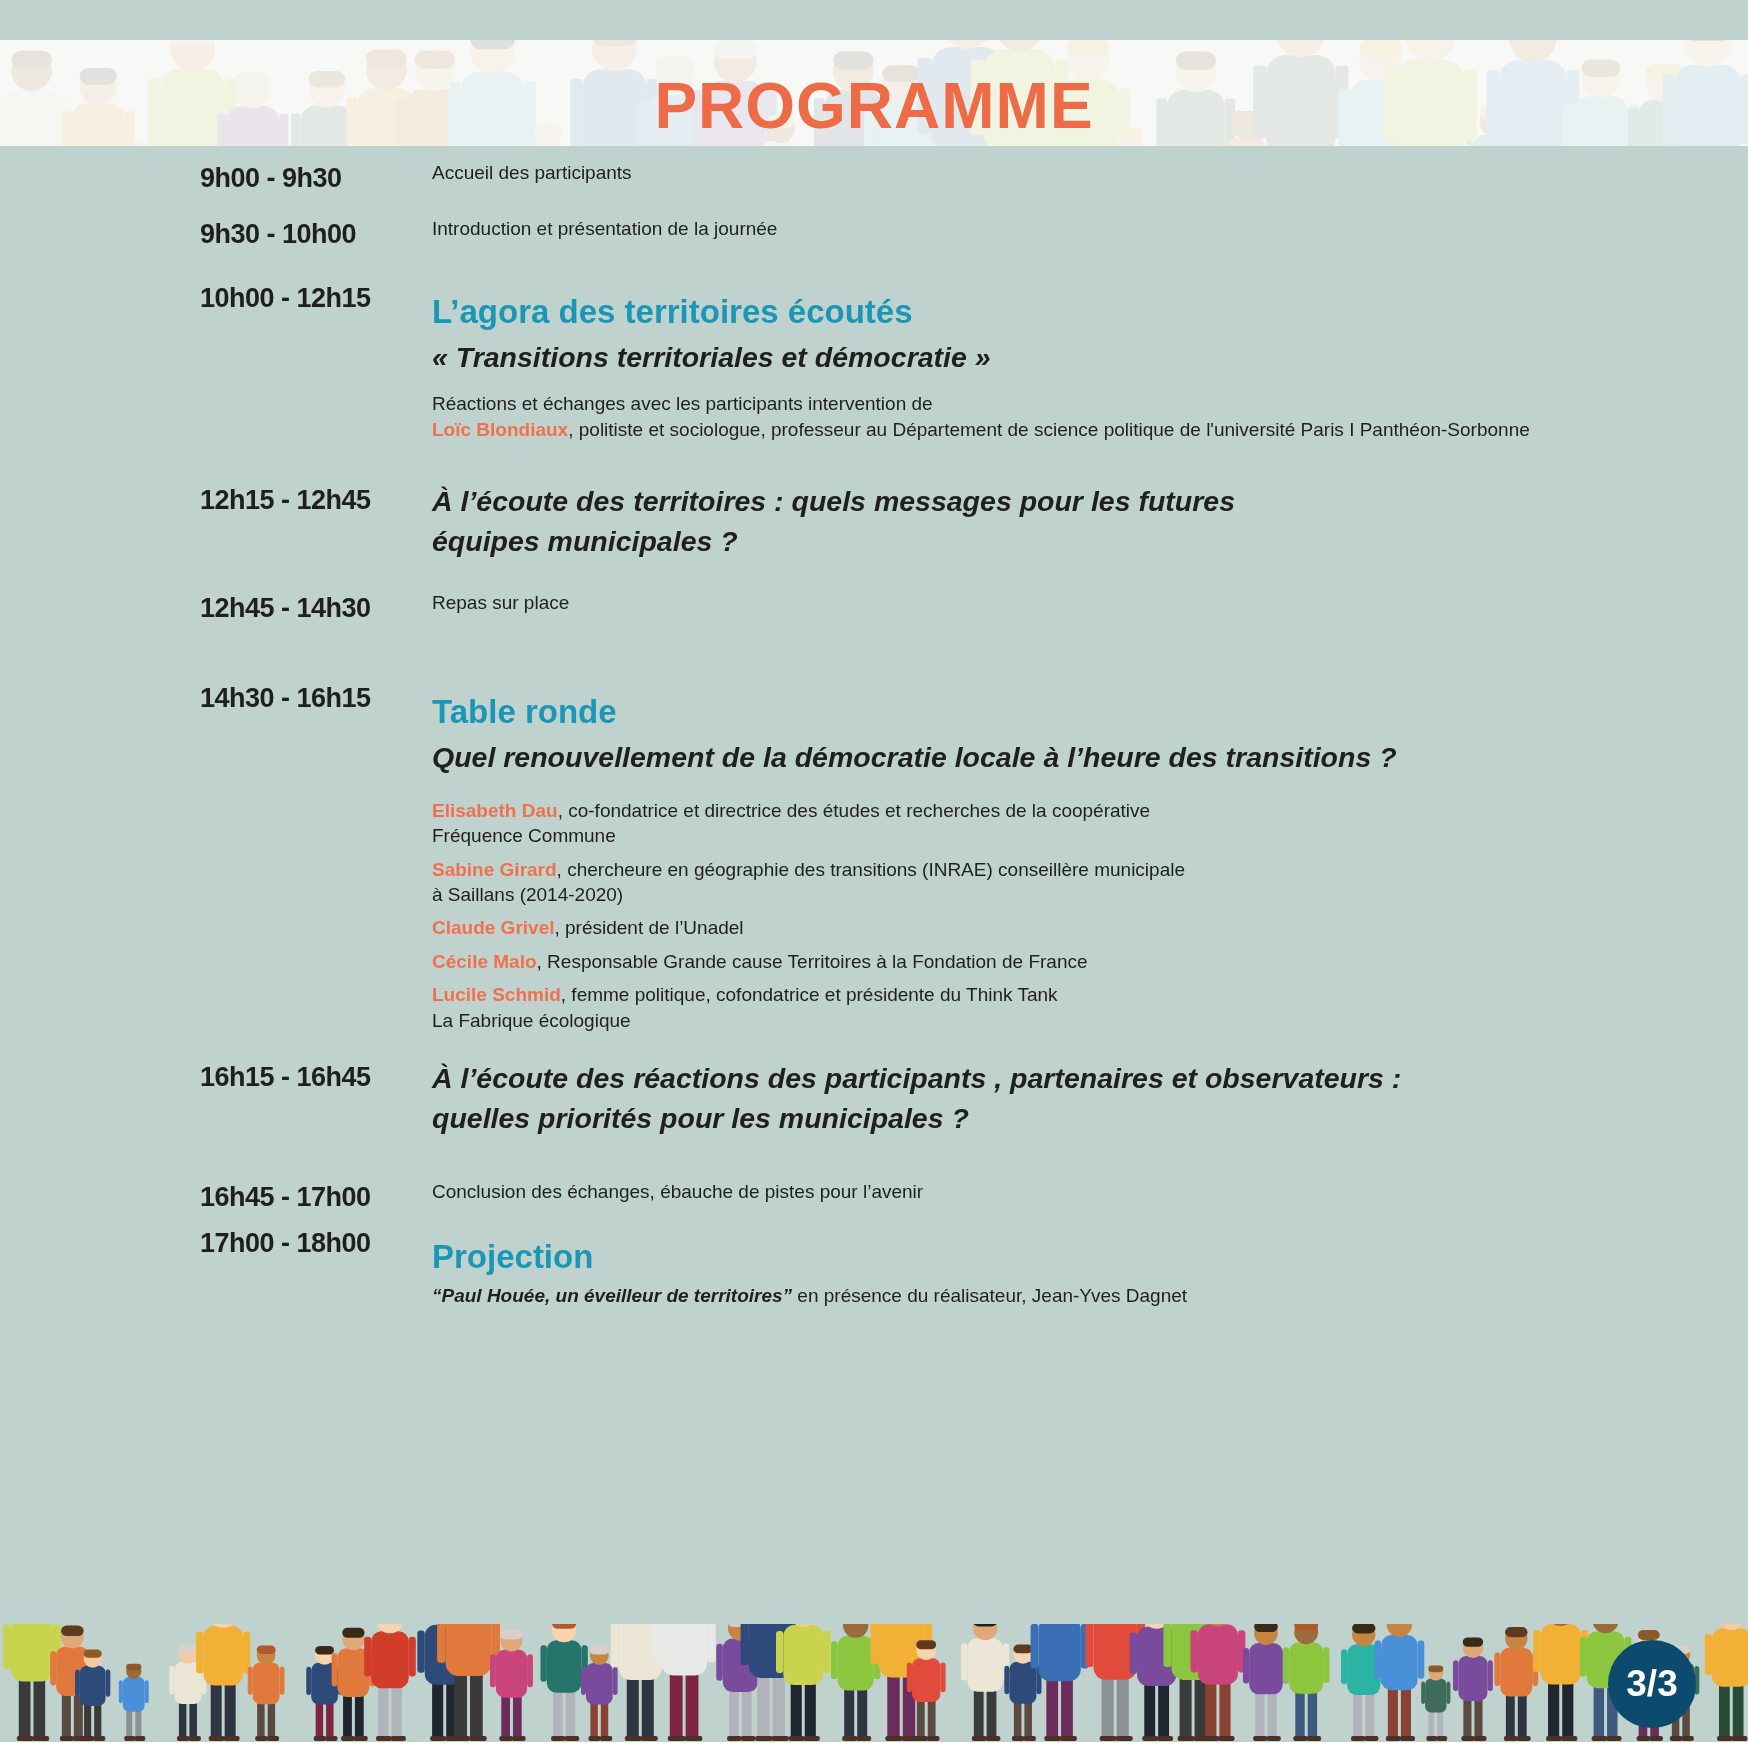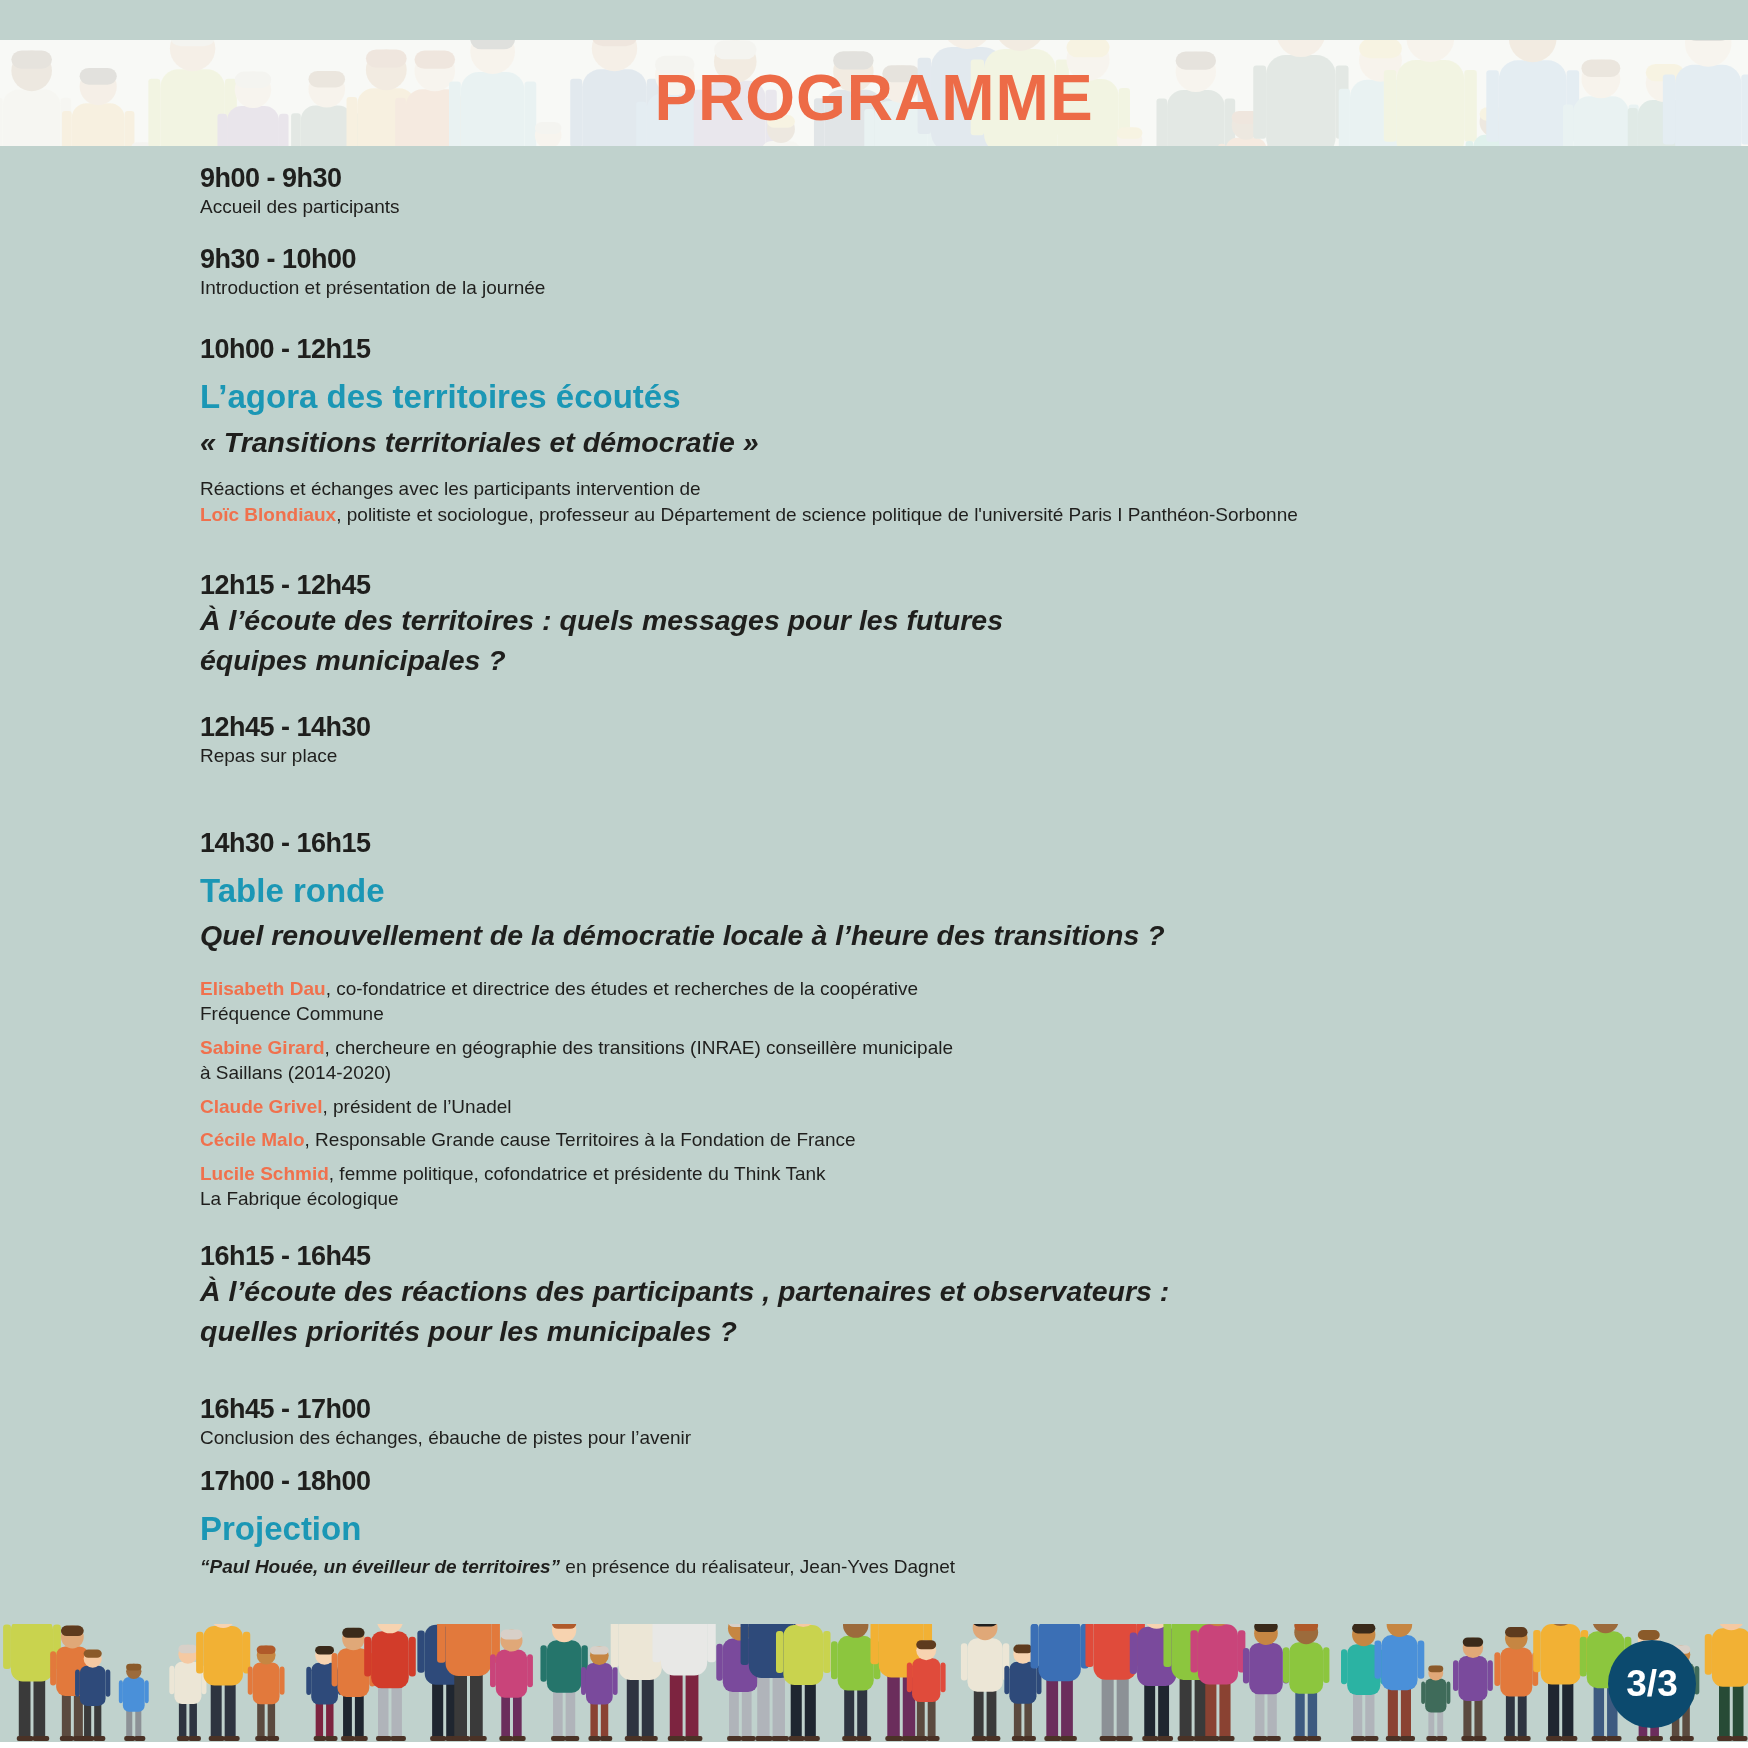--- a/index.html
+++ b/index.html
@@ -3,26 +3,26 @@
 <meta charset="utf-8">
 <style>
   html,body{margin:0;padding:0;background:#c0d2cd;}
   .page{position:relative;width:1748px;height:1748px;overflow:hidden;
         background:#c0d2cd;font-family:"Liberation Sans",sans-serif;color:#1f1f1d;}
 
   
   .header-band{position:absolute;top:40px;left:0;right:0;height:106px;
                background:#f8f9f6;overflow:hidden;}
   .header-band svg{position:absolute;left:0;top:-84px;opacity:.11;}
-  .page-title{position:relative;margin:4px;text-align:center;line-height:108px;
+  .page-title{position:relative;margin:12px;text-align:center;line-height:108px;
               font-size:64px;font-weight:800;letter-spacing:1px;color:#ed6b47;z-index:2;}
 
   
   .schedule{position:absolute;top:160px;left:200px;right:90px;}
-  .row{display:flex;align-items:flex-start;flex-direction:column;}
+  .row{display:flex;align-items:flex-start;}
   .row:nth-child(1){margin-bottom:22px}
   .row:nth-child(2){margin-bottom:30px}
   .row:nth-child(3){margin-bottom:40px}
   .row:nth-child(4){margin-bottom:28px}
   .row:nth-child(5){margin-bottom:56px}
   .row:nth-child(6){margin-bottom:26px}
   .row:nth-child(7){margin-bottom:40px}
   .row:nth-child(8){margin-bottom:12px}
   .time{flex:none;width:232px;font-size:27px;font-weight:700;letter-spacing:-.5px;
         padding-top:3px;white-space:nowrap;}

